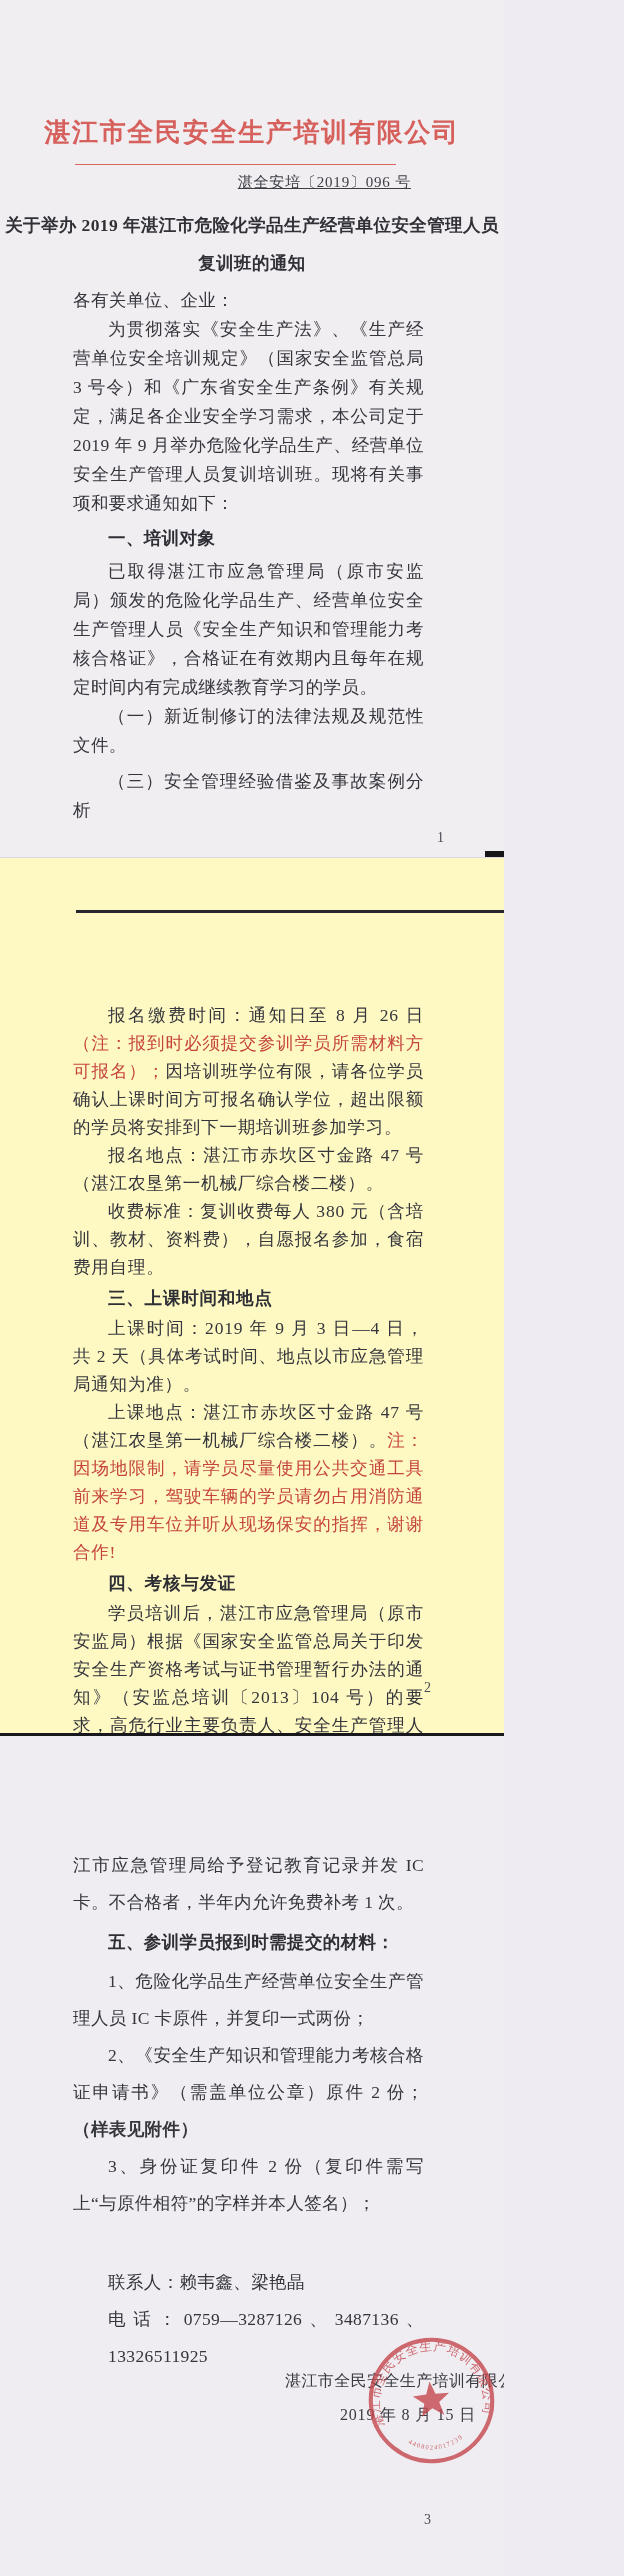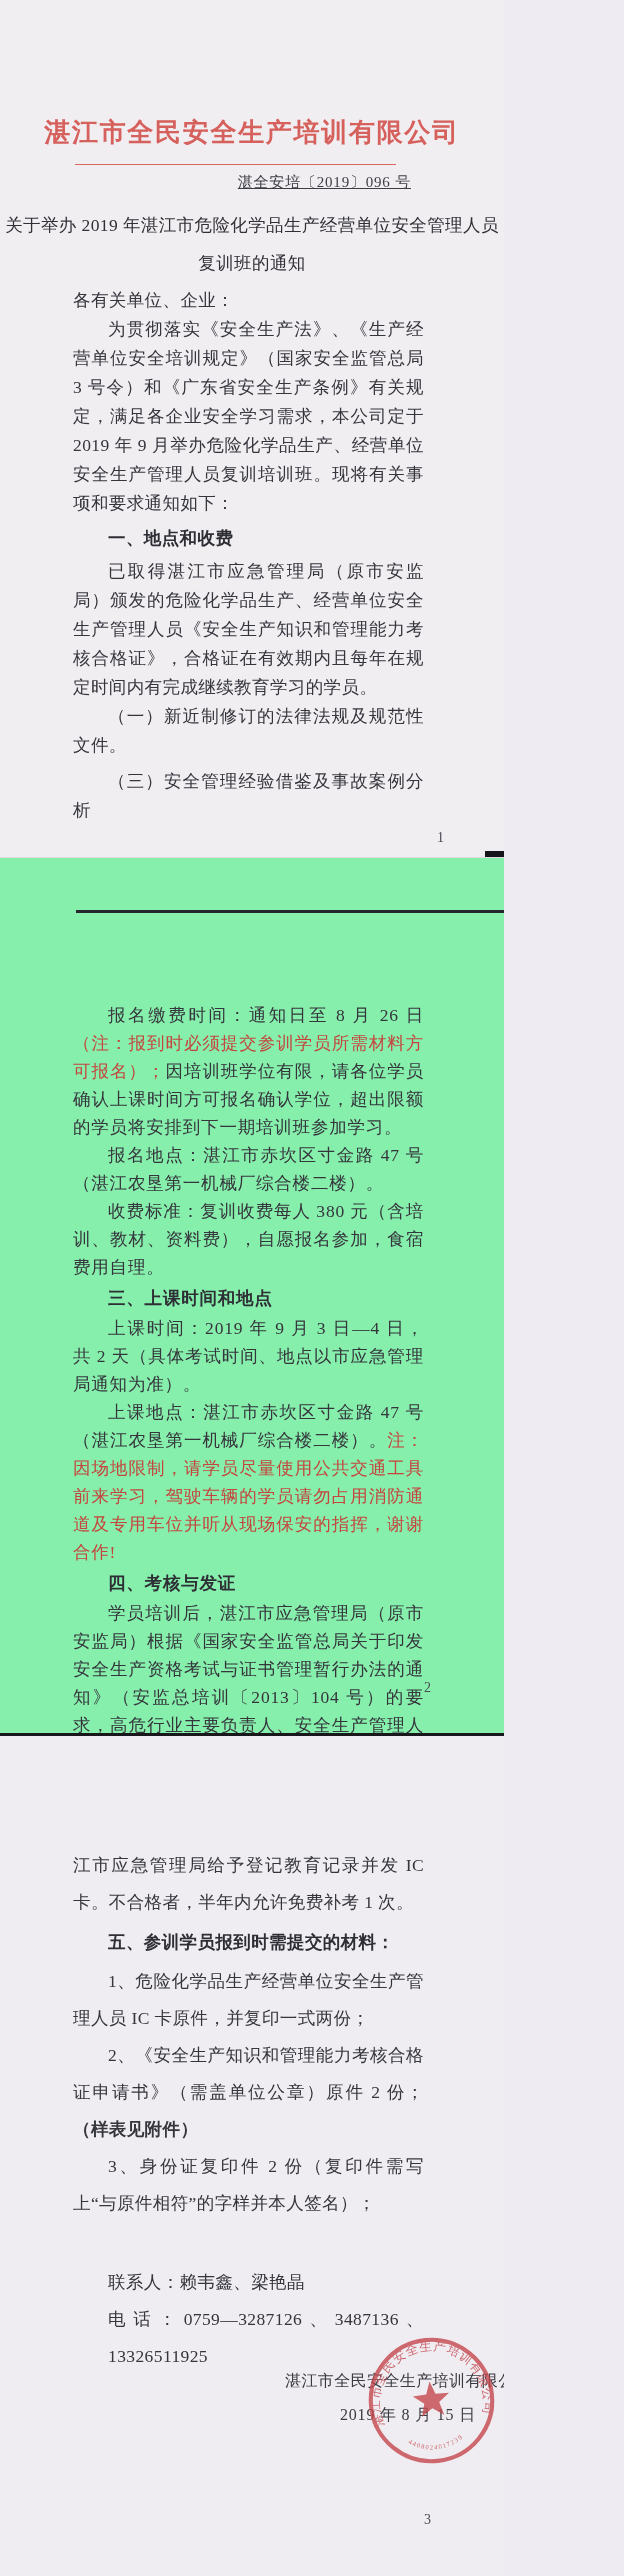--- a/index.html
+++ b/index.html
@@ -7,32 +7,32 @@
   body {
     width:624px; height:2576px;
     background:#eeecf2;
     font-family:"Liberation Serif","DejaVu Serif",serif;
     color:#35353c;
     overflow:hidden;
     position:relative;
   }
   .page { position:relative; width:504px; overflow:hidden; }
   .page1 { height:857px; background:#f1eef2; }
-  .page2 { height:879px; background:#86efac; border-top:0.8px solid #dcd8e0; }
+  .page2 { height:879px; background:#fef9c3; border-top:0.8px solid #dcd8e0; }
   .page3 { height:840px; background:#efedf1; }
 
   
   .company-title {
     margin-top:115px; text-align:center;
     font-size:26px; font-weight:bold; letter-spacing:1.7px;
     color:#d6605c;
   }
   .red-rule { margin:14px 108px 0 75px; border-top:1.7px solid #d8665f; height:0; }
   .doc-number { margin:8.3px 93px 0 0; text-align:right; font-size:15px; color:#3d3d44; letter-spacing:0.8px;text-decoration:underline; }
-  .notice-title { text-align:center; font-weight:normal; font-size:17.5px; color:#303036; line-height:38px; letter-spacing:0.4px; }
+  .notice-title { text-align:center; font-weight:bold; font-size:17.5px; color:#303036; line-height:38px; letter-spacing:0.4px; }
   .nt1 { margin-top:13.3px; }
   .body, .h { font-size:17.5px; margin:0 80px 0 73px; text-align:justify; letter-spacing:0.4px; }
   .page1 .body, .page1 .h { line-height:29px; }
   .salutation { margin-top:4px; }
   .indent { text-indent:35px; }
   .h { font-weight:bold; color:#2e2e35; }
   .page1 .h { margin-top:6.7px; margin-bottom:3.3px; }
   .item { margin-bottom:7.5px; }
   .pagenum { position:absolute; font-size:14px; color:#4a4a52; }
   .pn1 { right:60px; bottom:10.8px; }
@@ -65,21 +65,21 @@
 <body>
 
 <div class="page page1">
   <div class="company-title">湛江市全民安全生产培训有限公司</div>
   <div class="red-rule"></div>
   <div class="doc-number">湛全安培〔2019〕096 号</div>
   <div class="notice-title nt1">关于举办 2019 年湛江市危险化学品生产经营单位安全管理人员</div>
   <div class="notice-title">复训班的通知</div>
   <p class="body salutation">各有关单位、企业：</p>
   <p class="body indent">为贯彻落实《安全生产法》、《生产经营单位安全培训规定》（国家安全监管总局 3 号令）和《广东省安全生产条例》有关规定，满足各企业安全学习需求，本公司定于 2019 年 9 月举办危险化学品生产、经营单位安全生产管理人员复训培训班。现将有关事项和要求通知如下：</p>
-  <p class="h indent">一、地点和收费</p>
+  <p class="h indent">一、培训对象</p>
   <p class="body indent">已取得湛江市应急管理局（原市安监局）颁发的危险化学品生产、经营单位安全生产管理人员《安全生产知识和管理能力考核合格证》，合格证在有效期内且每年在规定时间内有完成继续教育学习的学员。</p>
   <p class="body indent item">（一）新近制修订的法律法规及规范性文件。</p>
   <p class="body indent item">（三）安全管理经验借鉴及事故案例分析</p>
   <div class="pagenum pn1">1</div>
   <div class="seam-blob" style="top:auto;bottom:0;"></div>
 </div>
 
 <div class="page page2">
   <div class="artifact-line"></div>
   <div class="content2">

